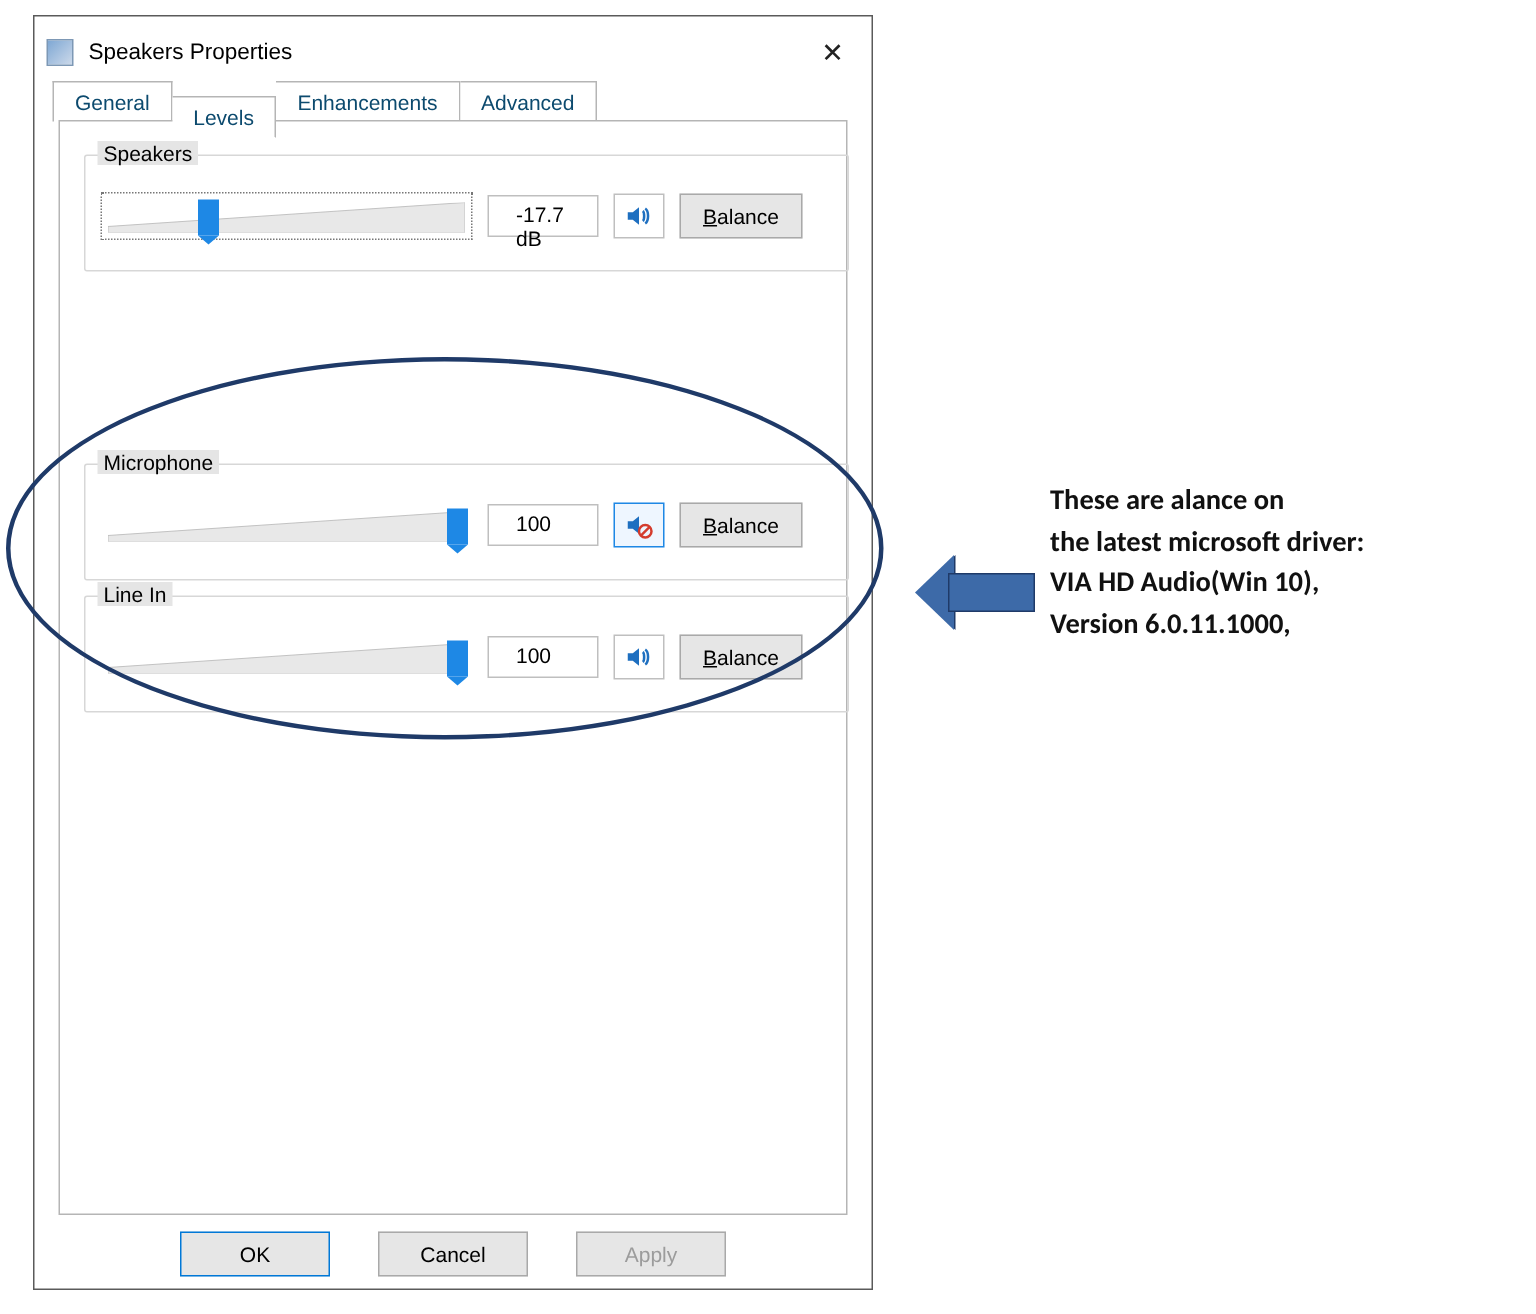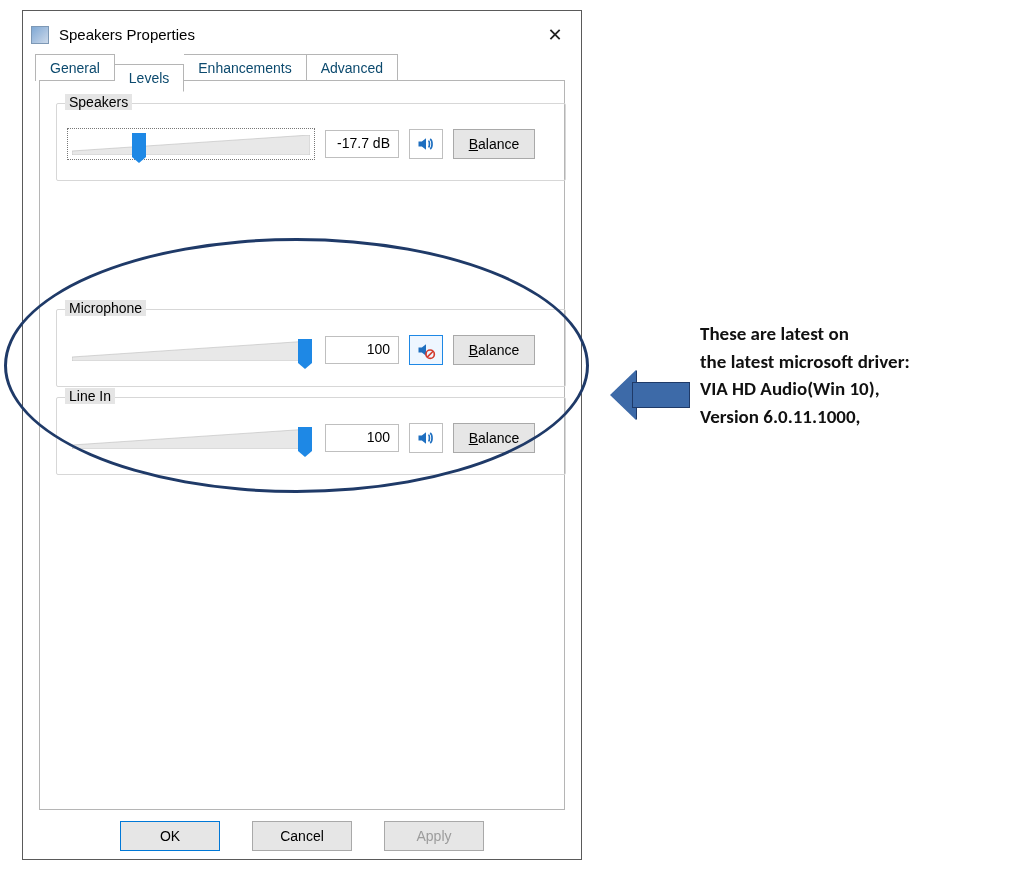--- a/index.html
+++ b/index.html
@@ -138,22 +138,21 @@
     left:0;
     top:100%;
     border-left:7px solid transparent;
     border-right:7px solid transparent;
     border-top:6px solid #1e88e5;
   }
   .value-box {
     width: 74px;
     height: 28px;
     border: 1px solid #bfbfbf;
-    text-align: right;
-    padding: 4px 8px;
+    padding: 4px 18px;
     font-size: 14px;
     color:#000;
     background:#fff;
   }
   .mute-btn {
     width: 34px;
     height: 30px;
     border: 1px solid #bfbfbf;
     background:#fff;
     display:flex;
@@ -348,17 +347,17 @@
     <button class="disabled">Apply</button>
   </div>
 </div>
 
 <div class="ellipse"></div>
 <div class="arrow">
   <div class="arrow-head"></div>
   <div class="arrow-body"></div>
 </div>
 <div class="annotation">
-  <div>These are latest on</div>
+  <div>These are alance on</div>
   <div>the latest microsoft driver:</div>
   <div>VIA HD Audio(Win 10),</div>
   <div>Version 6.0.11.1000,</div>
 </div>
 
 </body></html>

